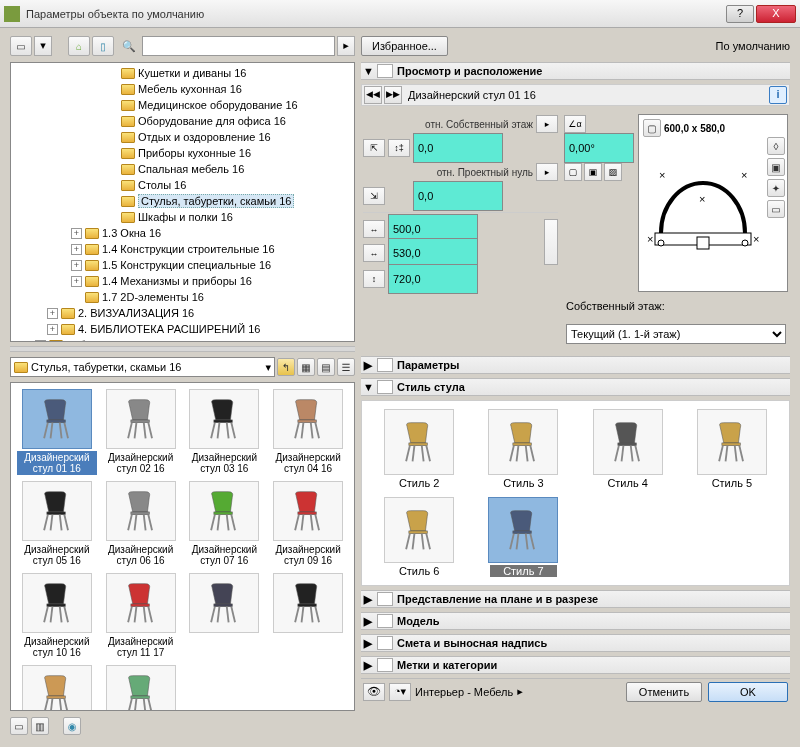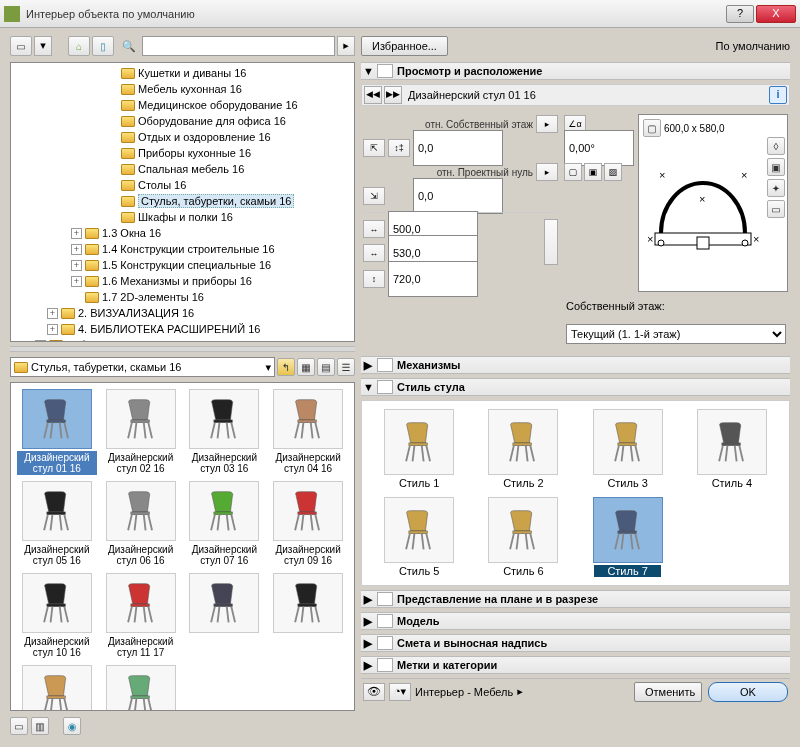--- a/index.html
+++ b/index.html
@@ -30,57 +30,57 @@
 .thumbgrid .grid { display: grid; grid-template-columns: repeat(4, 1fr); gap: 6px 4px; }
 .thumb { text-align: center; }
 .thumb .img { width: 70px; height: 60px; margin: 0 auto 2px; border: 1px solid #ccc; background: #f7f7f7; display: flex; align-items: center; justify-content: center; }
 .thumb.selected .img { background: #8fb8e0; border-color: #5a8abf; }
 .thumb.selected .cap { background: #4a7dbb; color: #fff; }
 .thumb .cap { font-size: 10px; line-height: 11px; display: inline-block; padding: 1px 2px; }
 .bottombar { height: 22px; display: flex; align-items: center; gap: 3px; }
 
 .rtop { display: flex; align-items: center; height: 24px; gap: 6px; }
 .btn { height: 20px; padding: 0 10px; border: 1px solid #888; background: linear-gradient(#fafafa,#e0e0e0); border-radius: 2px; }
-.btn.primary { border-color: #2a6fb5; background: linear-gradient(#e8f2fd,#c7def7); border-radius: 9px; }
+.btn.primary { border-color: #2a6fb5; background: linear-gradient(#e8f2fd,#c7def7); }
 .rsection-hd { height: 18px; display: flex; align-items: center; gap: 4px; font-weight: bold; padding-left: 2px; border-top: 1px solid #bbb; border-bottom: 1px solid #bbb; background: linear-gradient(#f2f2f2,#e6e6e6); }
 .rsection-hd .tri { width: 10px; display: inline-block; text-align: center; }
 .rsection-hd .ico { width: 16px; height: 14px; border: 1px solid #aaa; background: #fff; display: inline-block; }
 .navline { display: flex; align-items: center; height: 22px; gap: 2px; background: #eee; border: 1px solid #ccc; padding: 0 2px; }
 .navline .navbtn { width: 18px; height: 18px; border: 1px solid #aaa; background: linear-gradient(#fafafa,#e4e4e4); text-align: center; line-height: 14px; font-size: 9px; }
 .navline .name { flex: 1; padding-left: 4px; }
 .navline .info { width: 18px; height: 18px; border: 1px solid #3a7dc4; background: #e0efff; color: #2a6fb5; text-align: center; font-weight: bold; border-radius: 2px; line-height: 15px; }
 .posgrid { display: flex; gap: 6px; padding: 4px 2px; }
 .poscol { display: flex; flex-direction: column; gap: 4px; }
 .fieldrow { display: flex; align-items: center; gap: 3px; height: 20px; }
 .fieldrow .ico { width: 22px; height: 18px; border: 1px solid #aaa; background: linear-gradient(#fafafa,#eaeaea); display: inline-flex; align-items: center; justify-content: center; font-size: 9px; }
-.fieldrow input { width: 90px; height: 36px; border: 1px solid #888; padding: 13px 4px; background: #ffffff; }
+.fieldrow input { width: 90px; height: 30px; border: 1px solid #888; padding: 13px 4px; background: #5eead4; }
 .fieldrow .lbl { font-size: 10px; color: #333; }
 .linkbtn { width: 14px; height: 46px; border: 1px solid #aaa; background: linear-gradient(#fafafa,#eaeaea); align-self: center; }
 .preview { width: 150px; height: 178px; border: 1px solid #888; background: #fff; padding: 4px; position: relative; }
-.preview .dims { font-size: 10px; }
+.preview .dims { font-size: 10px; font-weight: bold; }
 .preview svg { position: absolute; left: 4px; top: 18px; }
 .flrsel { display: flex; align-items: flex-end; gap: 4px; padding: 4px 2px; }
 .flrsel select { flex: 1; height: 20px; border: 1px solid #888; background: #fff; }
 .stylegrid { padding: 8px; border: 1px solid #ccc; background: #fff; display: grid; grid-template-columns: repeat(4, 1fr); gap: 8px 6px; }
 .styleitem { text-align: center; }
 .styleitem .img { width: 70px; height: 66px; margin: 0 auto 2px; border: 1px solid #ccc; background: #f7f7f7; display: flex; align-items: center; justify-content: center; }
 .styleitem.selected .img { background: #8fb8e0; border-color: #5a8abf; }
-.styleitem.selected .cap { background: #0c4a6e; color: #fff; padding: 0 13px; }
+.styleitem.selected .cap { background: #737373; color: #fff; padding: 0 13px; }
 .rfoot { display: flex; align-items: center; height: 26px; gap: 6px; padding: 0 2px; border-top: 1px solid #bbb; }
 .rfoot .tag { flex: 1; display: flex; align-items: center; gap: 4px; }
 .rfoot .tag .eye { width: 22px; height: 18px; border: 1px solid #aaa; background: linear-gradient(#fafafa,#e4e4e4); text-align: center; line-height: 15px; }
 .chair-svg { width: 46px; height: 46px; }
 .sep { height: 6px; background: #d8d8d8; border-top: 1px solid #bbb; border-bottom: 1px solid #bbb; }
 </style>
 </head>
 <body>
 
 <div class="titlebar">
   <div class="app-icon"></div>
-  <div class="title">Интерьер объекта по умолчанию</div>
+  <div class="title">Параметры объекта по умолчанию</div>
   <div class="winbtn">?</div>
   <div class="winbtn close">X</div>
 </div>
 
 <div class="outer">
 
   <div class="leftpane">
     <div class="toolbar">
       <div class="tbtn">▭</div>
       <div class="dropbtn">▾</div>
@@ -169,21 +169,21 @@
         <div class="tree-item">
           <span class="indent" style="width: 60px;"></span>
           <span class="exp">+</span>
           <span class="folder-ico"></span>
           <span class="lbl">1.5 Конструкции специальные 16</span>
         </div>
         <div class="tree-item">
           <span class="indent" style="width: 60px;"></span>
           <span class="exp">+</span>
           <span class="folder-ico"></span>
-          <span class="lbl">1.6 Механизмы и приборы 16</span>
+          <span class="lbl">1.4 Механизмы и приборы 16</span>
         </div>
         <div class="tree-item">
           <span class="indent" style="width: 60px;"></span>
           <span style="width: 14px; display: inline-block;"></span>
           <span class="folder-ico"></span>
           <span class="lbl">1.7 2D-элементы 16</span>
         </div>
         <div class="tree-item">
           <span class="indent" style="width: 36px;"></span>
           <span class="exp">+</span>
@@ -486,39 +486,29 @@
         </div>
         <div class="flrsel">
           <select><option>Текущий (1. 1-й этаж)</option></select>
         </div>
       </div>
     </div>
 
     <div class="rsection-hd">
       <span class="tri">▶</span>
       <span class="ico"></span>
-      <span>Механизмы</span>
+      <span>Параметры</span>
     </div>
     <div class="rsection-hd">
       <span class="tri">▼</span>
       <span class="ico"></span>
       <span>Стиль стула</span>
     </div>
 
     <div class="stylegrid" id="styles">
-        <div class="styleitem"><div class="img">
-            <svg class="chair-svg" viewBox="0 0 50 50">
-              <path d="M12 8 Q10 4 16 4 L30 4 Q36 4 34 10 L32 26 L16 26 Z" fill="#c9a24a" stroke="#555" stroke-width="0.6"></path>
-              <rect x="14" y="26" width="20" height="3" fill="#c9a24a" stroke="#555" stroke-width="0.6"></rect>
-              <line x1="15" y1="29" x2="11" y2="46" stroke="#888" stroke-width="2"></line>
-              <line x1="33" y1="29" x2="37" y2="46" stroke="#888" stroke-width="2"></line>
-              <line x1="20" y1="29" x2="18" y2="46" stroke="#888" stroke-width="2"></line>
-              <line x1="28" y1="29" x2="30" y2="46" stroke="#888" stroke-width="2"></line>
-            </svg>
-          </div><span class="cap">Стиль 1</span></div>
         <div class="styleitem"><div class="img">
             <svg class="chair-svg" viewBox="0 0 50 50">
               <path d="M12 8 Q10 4 16 4 L30 4 Q36 4 34 10 L32 26 L16 26 Z" fill="#c9a24a" stroke="#555" stroke-width="0.6"></path>
               <rect x="14" y="26" width="20" height="3" fill="#c9a24a" stroke="#555" stroke-width="0.6"></rect>
               <line x1="15" y1="29" x2="11" y2="46" stroke="#888" stroke-width="2"></line>
               <line x1="33" y1="29" x2="37" y2="46" stroke="#888" stroke-width="2"></line>
               <line x1="20" y1="29" x2="18" y2="46" stroke="#888" stroke-width="2"></line>
               <line x1="28" y1="29" x2="30" y2="46" stroke="#888" stroke-width="2"></line>
             </svg>
           </div><span class="cap">Стиль 2</span></div>
@@ -595,17 +585,17 @@
       <span>Метки и категории</span>
     </div>
 
     <div class="rfoot">
       <div class="tag">
         <div class="eye">👁</div>
         <div class="eye">◔▾</div>
         <span>Интерьер - Мебель</span>
         <span>▸</span>
       </div>
-      <button class="btn" style="width:68px">Отменить</button>
+      <button class="btn" style="width:76px">Отменить</button>
       <button class="btn primary" style="width:80px">OK</button>
     </div>
   </div>
 </div>
 
 </body></html>

